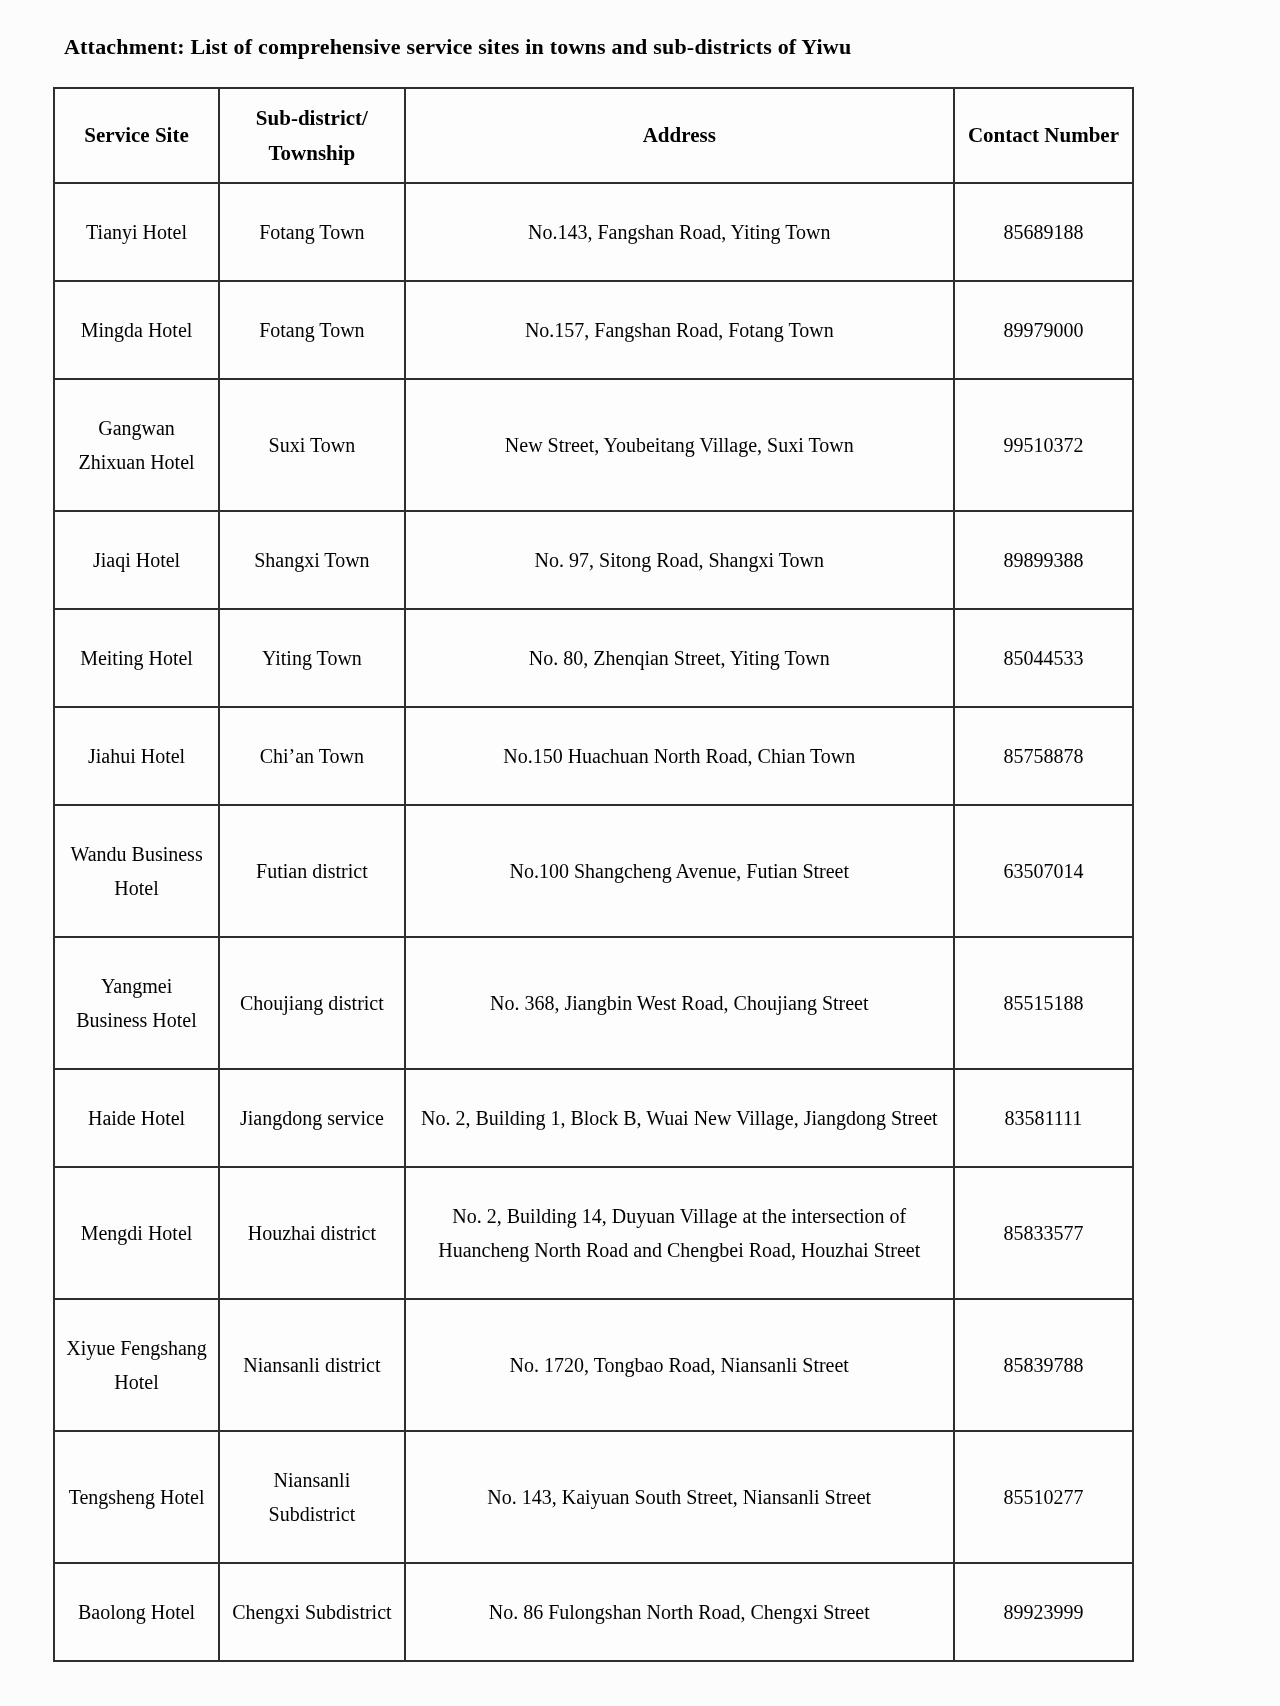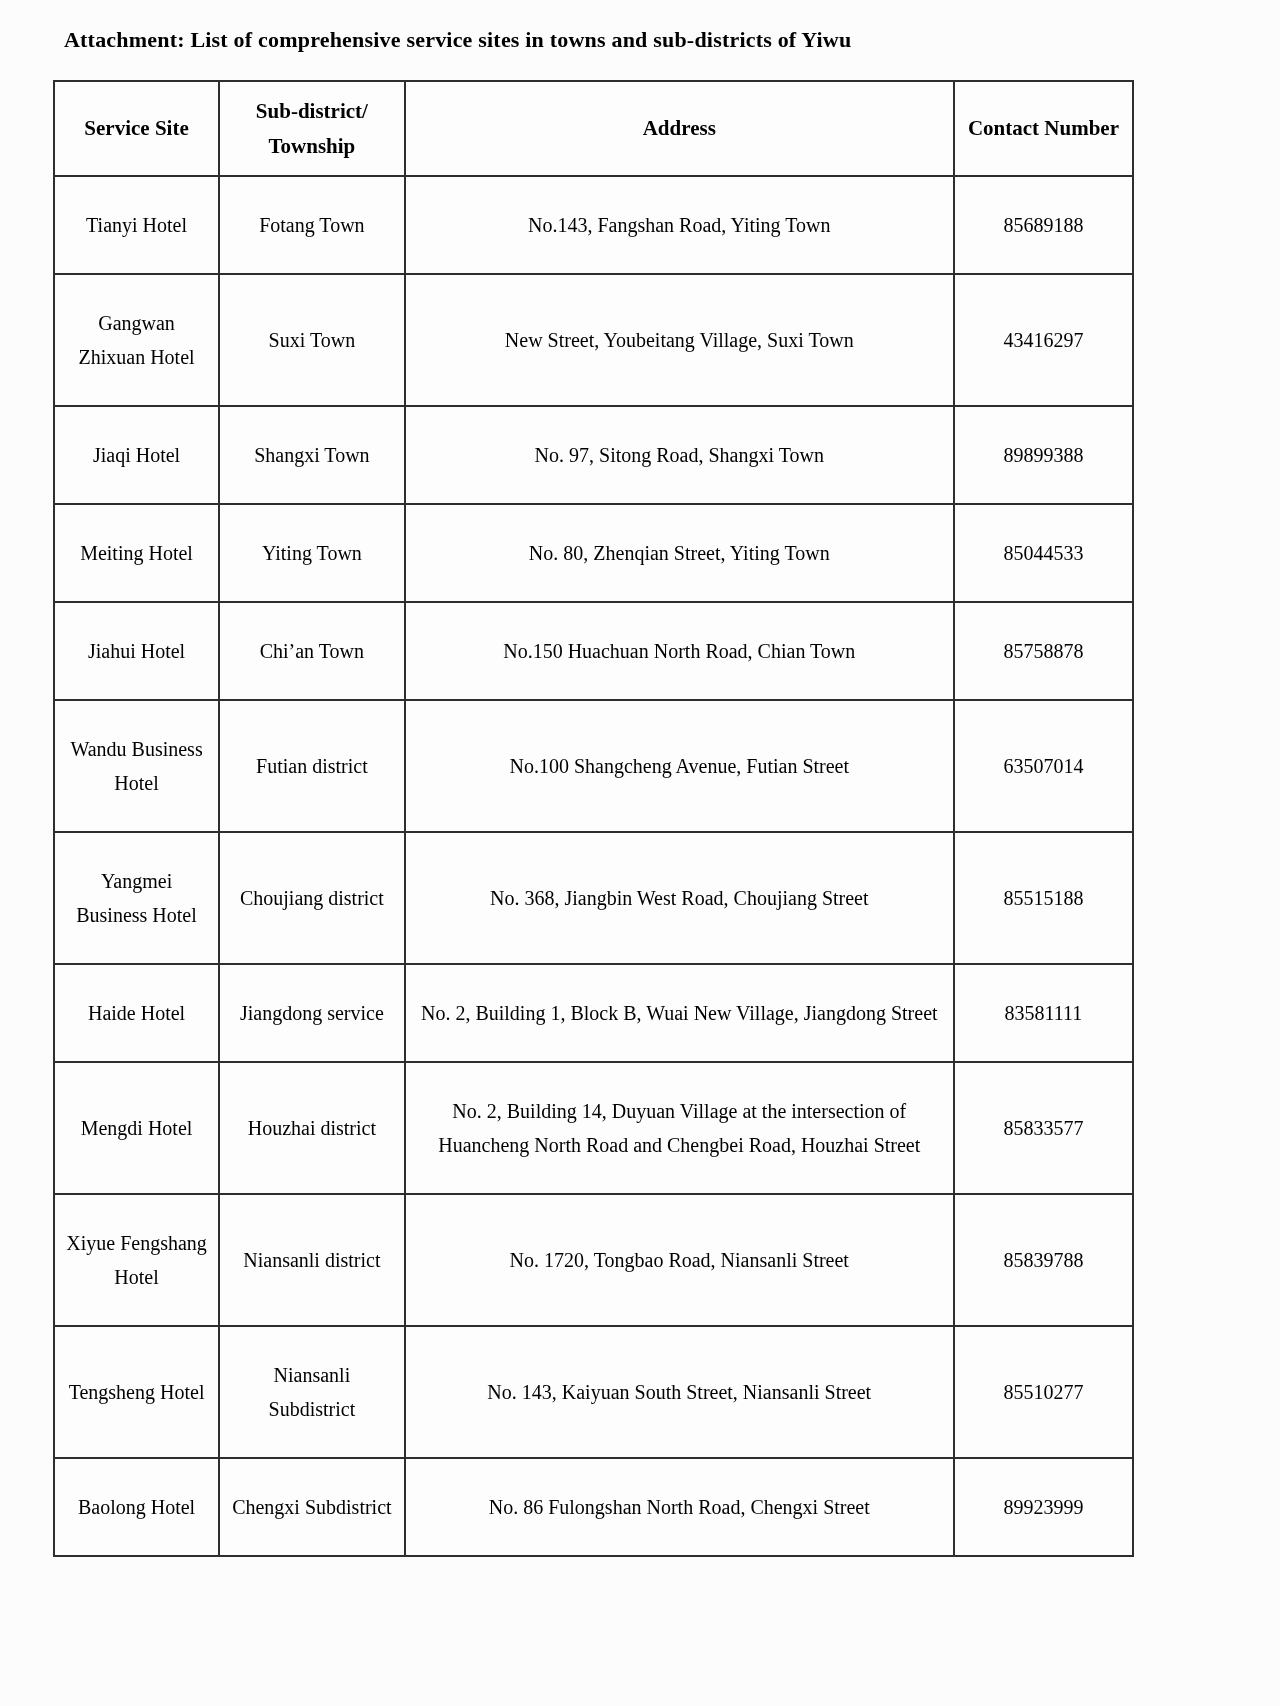--- a/index.html
+++ b/index.html
@@ -10,21 +10,21 @@
     width: 1280px;
     height: 1706px;
     background: #fcfcfc;
     color: #000;
     font-family: "Liberation Serif", serif;
     overflow: hidden;
   }
   .page-title {
     font-weight: bold;
     font-size: 22px;
-    padding: 27px 60px 0 64px;
+    padding: 34px 60px 0 64px;
     letter-spacing: 0.2px;
   }
   table.service-table {
     border-collapse: collapse;
     table-layout: fixed;
     width: 1081px;
     margin: 27px 0 0 53px;
     background: #fdfdfd;
   }
   col.c-site      { width: 15.3%; }
@@ -68,24 +68,30 @@
       </tr>
   </thead>
   <tbody>
       <tr>
         <td>Tianyi Hotel</td>
         <td>Fotang Town</td>
         <td>No.143, Fangshan Road, Yiting Town</td>
         <td>85689188</td>
       </tr>
       <tr>
+        <td>Mingda Hotel</td>
+        <td>Fotang Town</td>
+        <td>No.157, Fangshan Road, Fotang Town</td>
+        <td>89979000</td>
+      </tr>
+      <tr>
         <td>Gangwan Zhixuan Hotel</td>
         <td>Suxi Town</td>
         <td>New Street, Youbeitang Village, Suxi Town</td>
-        <td>43416297</td>
+        <td>99510372</td>
       </tr>
       <tr>
         <td>Jiaqi Hotel</td>
         <td>Shangxi Town</td>
         <td>No. 97, Sitong Road, Shangxi Town</td>
         <td>89899388</td>
       </tr>
       <tr>
         <td>Meiting Hotel</td>
         <td>Yiting Town</td>

